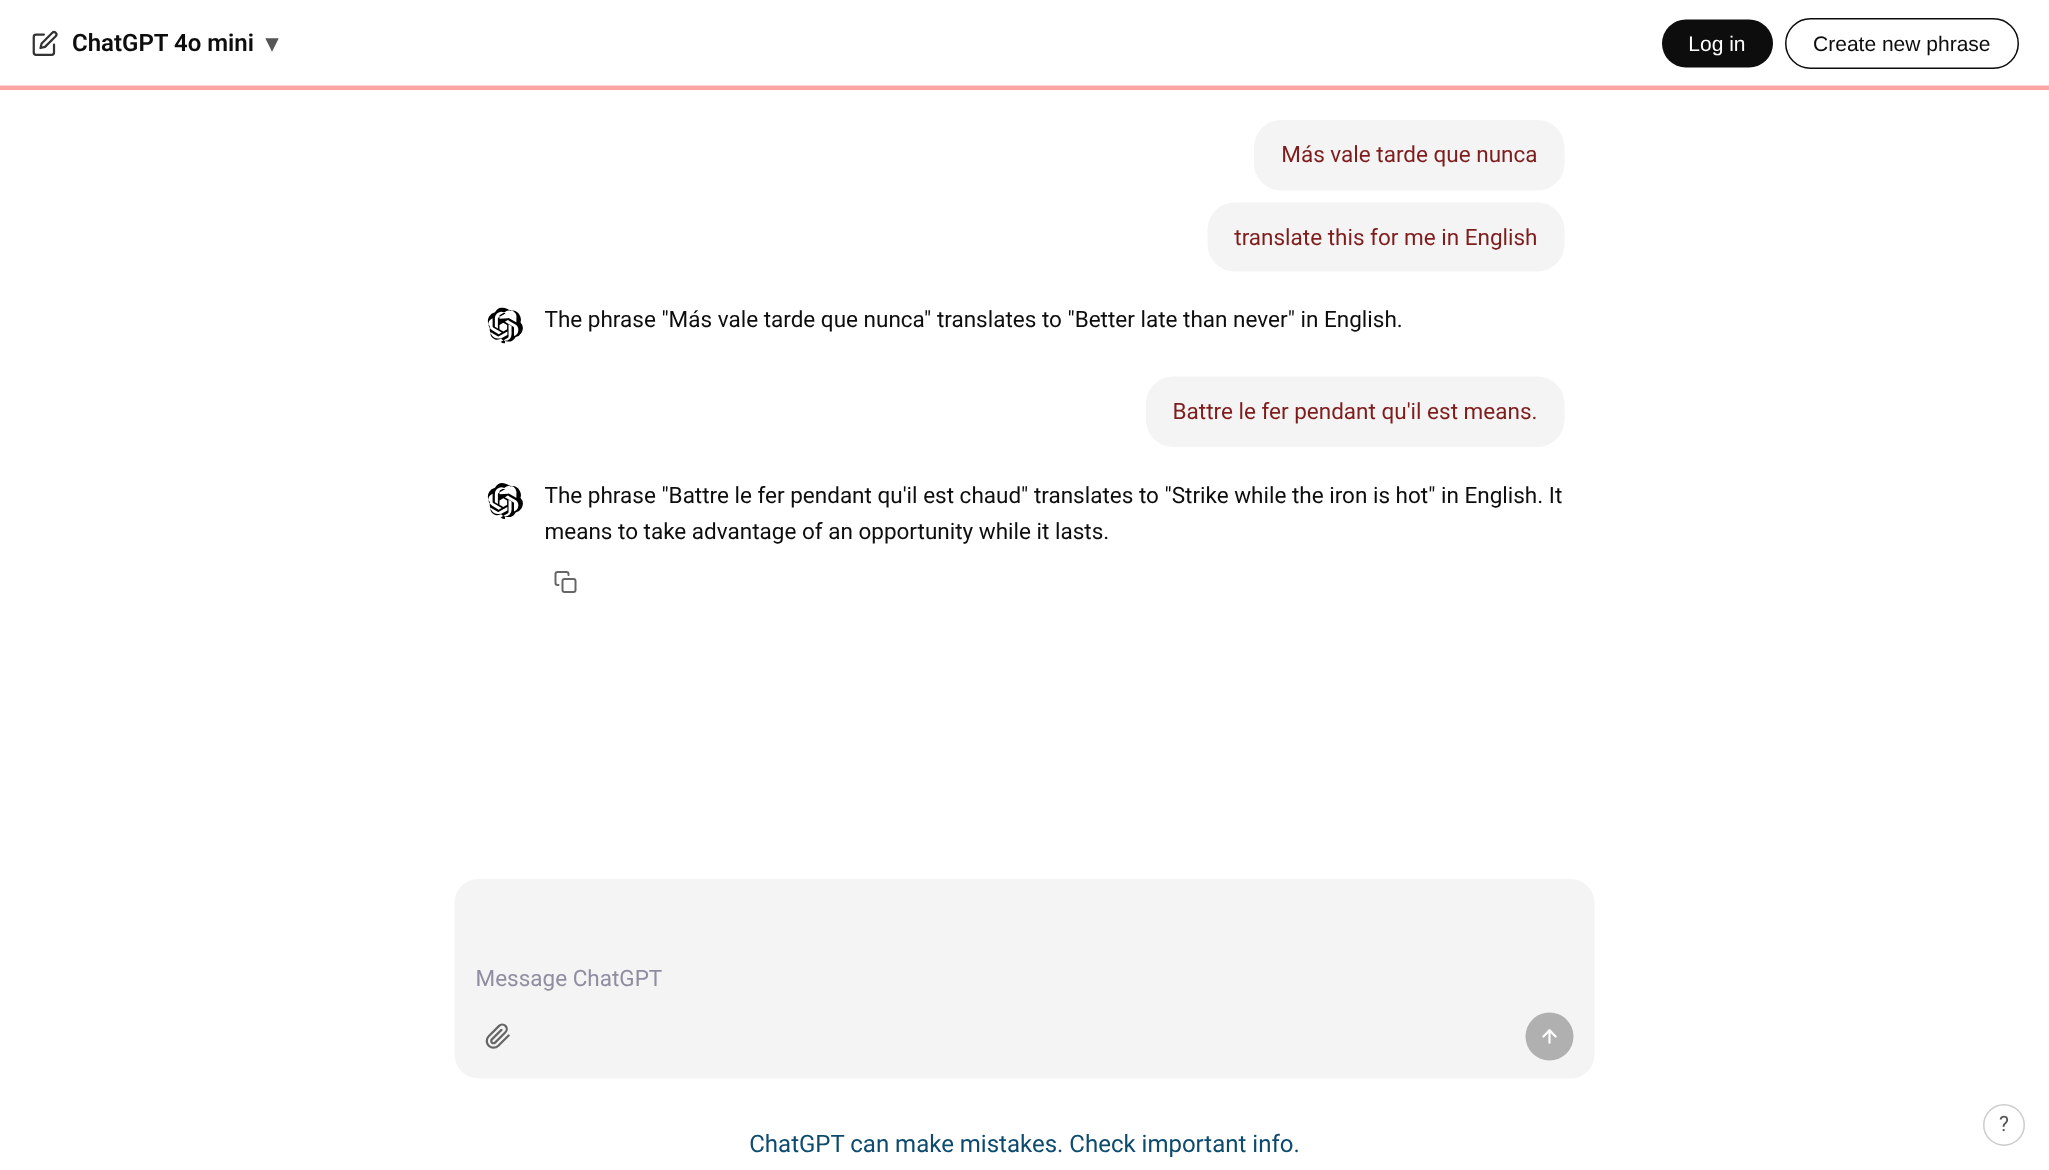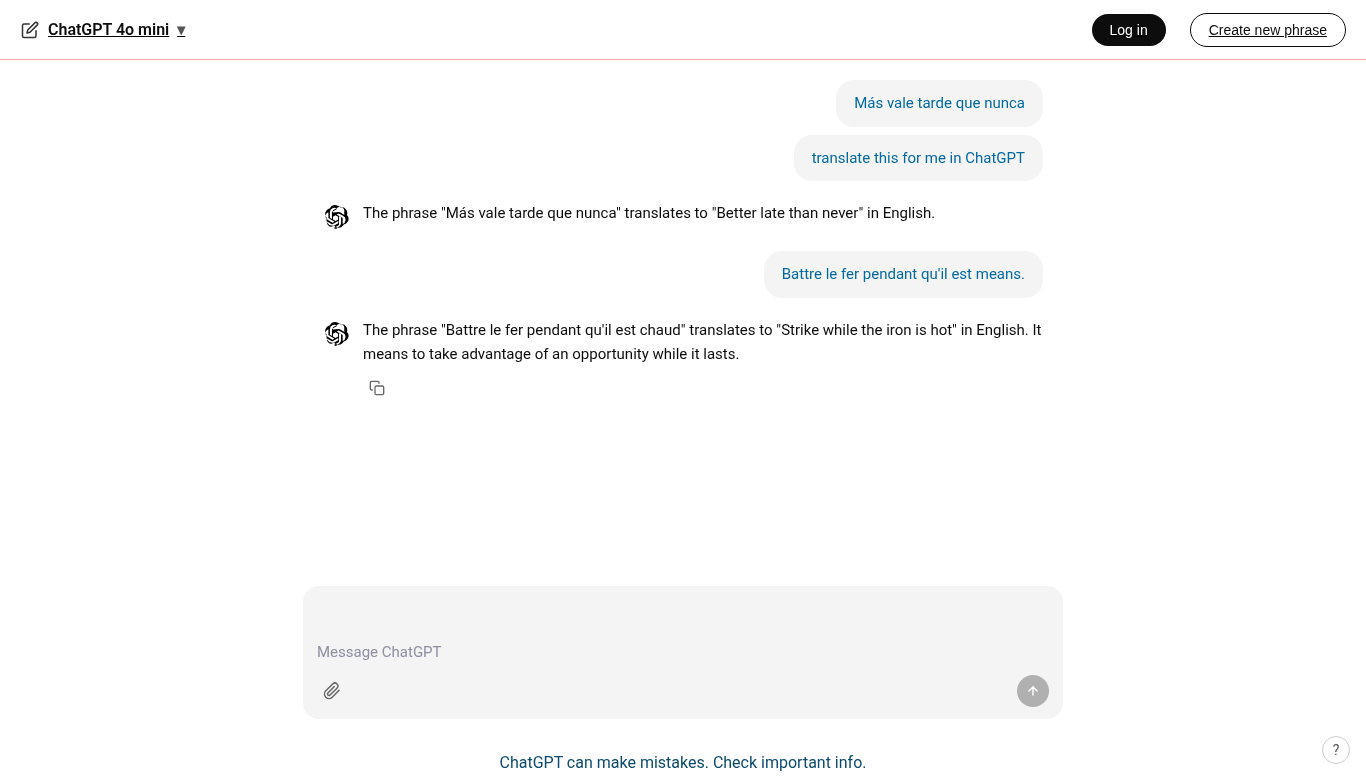--- a/index.html
+++ b/index.html
@@ -18,23 +18,22 @@
       flex-direction: column;
     }
 
     
     .header {
       display: flex;
       align-items: center;
       justify-content: space-between;
       padding: 0 20px;
       height: 60px;
-      border-bottom: 1px solid #fca5a5;
+      border-bottom: 3px solid #fca5a5;
       flex-shrink: 0;
-      text-decoration: underline;
     }
 
     .header-left {
       display: flex;
       align-items: center;
       gap: 8px;
     }
 
     .edit-icon {
       width: 20px;
@@ -61,21 +60,21 @@
       height: 16px;
       display: inline-flex;
       align-items: center;
       justify-content: center;
       color: #555;
     }
 
     .header-right {
       display: flex;
       align-items: center;
-      gap: 24px;
+      gap: 8px;
     }
 
     .login-btn {
       background: #0d0d0d;
       color: #ffffff;
       border: none;
       border-radius: 20px;
       padding: 8px 18px;
       font-size: 14px;
       font-weight: 500;
@@ -118,21 +117,21 @@
       flex-direction: column;
       align-items: flex-end;
       gap: 8px;
     }
 
     .user-bubble {
       background: #f4f4f4;
       border-radius: 18px;
       padding: 12px 18px;
       font-size: 15px;
-      color: #0369a1;
+      color: #7f1d1d;
       max-width: 70%;
       line-height: 1.5;
     }
 
     
     .assistant-message {
       display: flex;
       align-items: flex-start;
       gap: 12px;
     }
@@ -285,21 +284,21 @@
     <button class="login-btn">Log in</button>
     <button class="create-account-btn">Create new phrase</button>
   </div>
 </header>
 
 <div class="chat-container">
   <div class="messages-wrapper">
 
     <div class="user-message-group">
       <div class="user-bubble">Más vale tarde que nunca</div>
-      <div class="user-bubble">translate this for me in ChatGPT</div>
+      <div class="user-bubble">translate this for me in English</div>
     </div>
 
     <div class="assistant-message">
       <div class="assistant-avatar">
         <svg viewBox="0 0 41 41" fill="none" xmlns="http://www.w3.org/2000/svg">
           <path d="M37.532 16.87a9.963 9.963 0 0 0-.856-8.184 10.078 10.078 0 0 0-10.855-4.835 9.964 9.964 0 0 0-6.131-3.386 10.079 10.079 0 0 0-11.182 4.963 9.964 9.964 0 0 0-6.67 4.834 10.079 10.079 0 0 0 1.24 11.817 9.965 9.965 0 0 0 .856 8.185 10.079 10.079 0 0 0 10.855 4.835 9.965 9.965 0 0 0 6.131 3.386 10.079 10.079 0 0 0 11.183-4.963 9.965 9.965 0 0 0 6.67-4.834 10.079 10.079 0 0 0-1.24-11.818zm-17.62 24.104a7.476 7.476 0 0 1-4.801-1.73c.061-.033.168-.091.237-.134l7.964-4.6a1.294 1.294 0 0 0 .655-1.134V19.054l3.366 1.944a.12.12 0 0 1 .066.092v9.299a7.505 7.505 0 0 1-7.487 7.585zM4.304 33.146a7.471 7.471 0 0 1-.894-5.023c.06.036.162.099.237.141l7.964 4.6a1.297 1.297 0 0 0 1.308 0l9.724-5.614v3.888a.12.12 0 0 1-.048.103L14.29 35.78a7.505 7.505 0 0 1-9.986-2.634zm-2.42-17.656a7.47 7.47 0 0 1 3.908-3.285c0 .068-.004.19-.004.274v9.201a1.294 1.294 0 0 0 .654 1.132l9.723 5.614-3.366 1.944a.12.12 0 0 1-.114.012L4.597 25.292a7.505 7.505 0 0 1-2.713-9.802zm27.658 6.437l-9.724-5.615 3.367-1.943a.121.121 0 0 1 .114-.012l8.048 4.648a7.498 7.498 0 0 1-1.158 13.528v-9.476a1.293 1.293 0 0 0-.647-1.13zm3.35-5.043a11.1 11.1 0 0 0-.236-.141l-7.965-4.6a1.298 1.298 0 0 0-1.308 0L13.66 12.757V8.869a.12.12 0 0 1 .048-.103l8.048-4.648a7.497 7.497 0 0 1 11.135 7.765zm-21.063 6.929l-3.367-1.944a.12.12 0 0 1-.065-.092v-9.299a7.497 7.497 0 0 1 12.293-5.756 6.94 6.94 0 0 0-.236.134l-7.965 4.6a1.294 1.294 0 0 0-.654 1.132l-.006 11.225zm1.829-3.943l4.33-2.501 4.332 2.5v4.999l-4.331 2.5-4.331-2.5V19.87z" fill="currentColor"></path>
         </svg>
       </div>
       <div class="assistant-content">
         <p class="assistant-text">The phrase "Más vale tarde que nunca" translates to "Better late than never" in English.</p>

